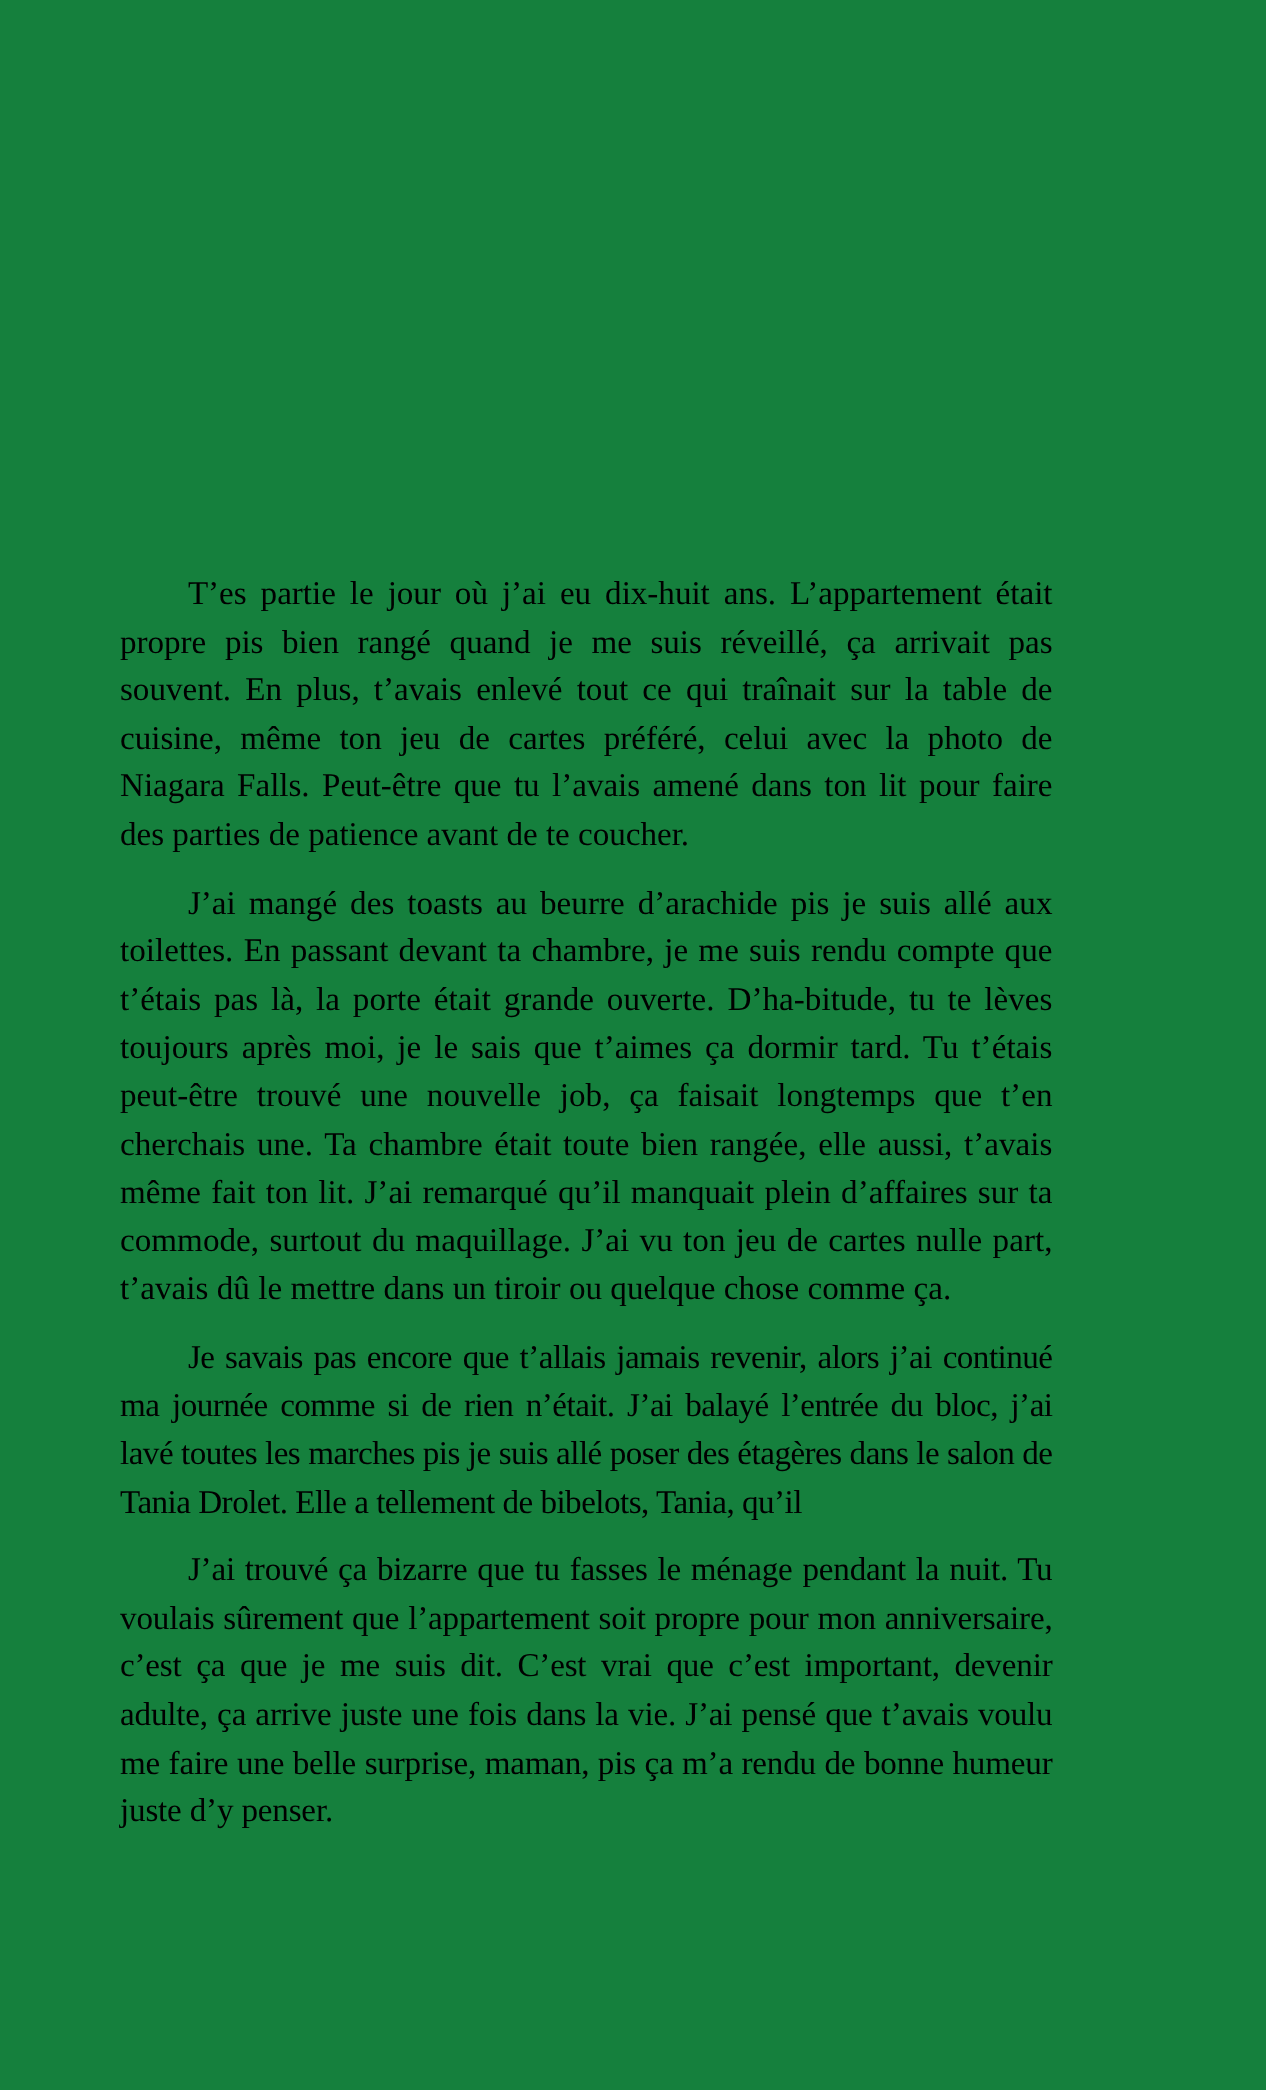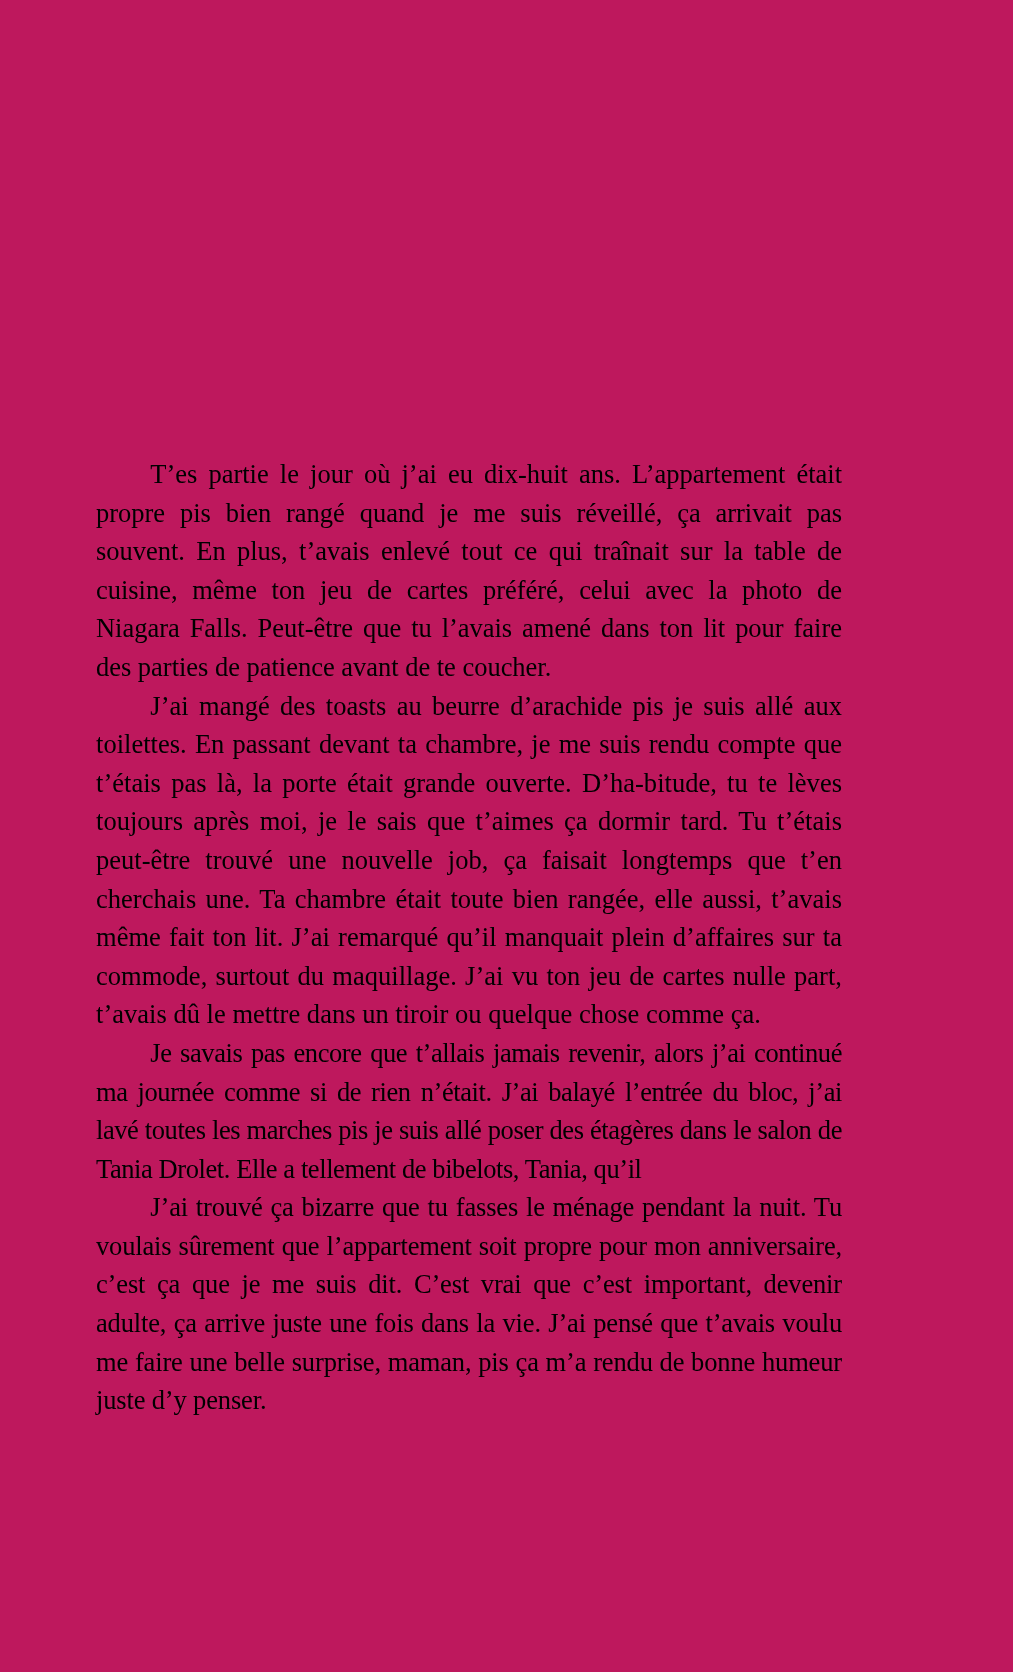--- a/index.html
+++ b/index.html
@@ -10,21 +10,21 @@
   }
   body {
     font-family: "Liberation Serif", "DejaVu Serif", serif;
     color: #000000;
   }
 
   .page {
     position: relative;
     width: 1013px;
     height: 1672px;
-    background: #be185d;
+    background: #15803d;
     overflow: hidden;
     box-sizing: border-box;
   }
 
   
   .text-block {
     position: absolute;
     left: 96px;
     top: 455px;
     width: 746px;
@@ -38,21 +38,21 @@
     line-height: 38.6px;
     letter-spacing: -0.05px;
     word-spacing: 0px;
     text-indent: 2.05em;
     hyphens: manual;
     -webkit-hyphens: manual;
   }
 
   
   .para + .para {
-    margin-top: 0;
+    margin-top: 16px;
   }
 
   
   .para.p1 { letter-spacing: -0.02px; }
   .para.p2 { letter-spacing: 0.02px; }
   .para.p3 { letter-spacing: -0.15px; }
   .para.p5 { letter-spacing: -0.42px; }
 </style>
 </head>
 <body>

